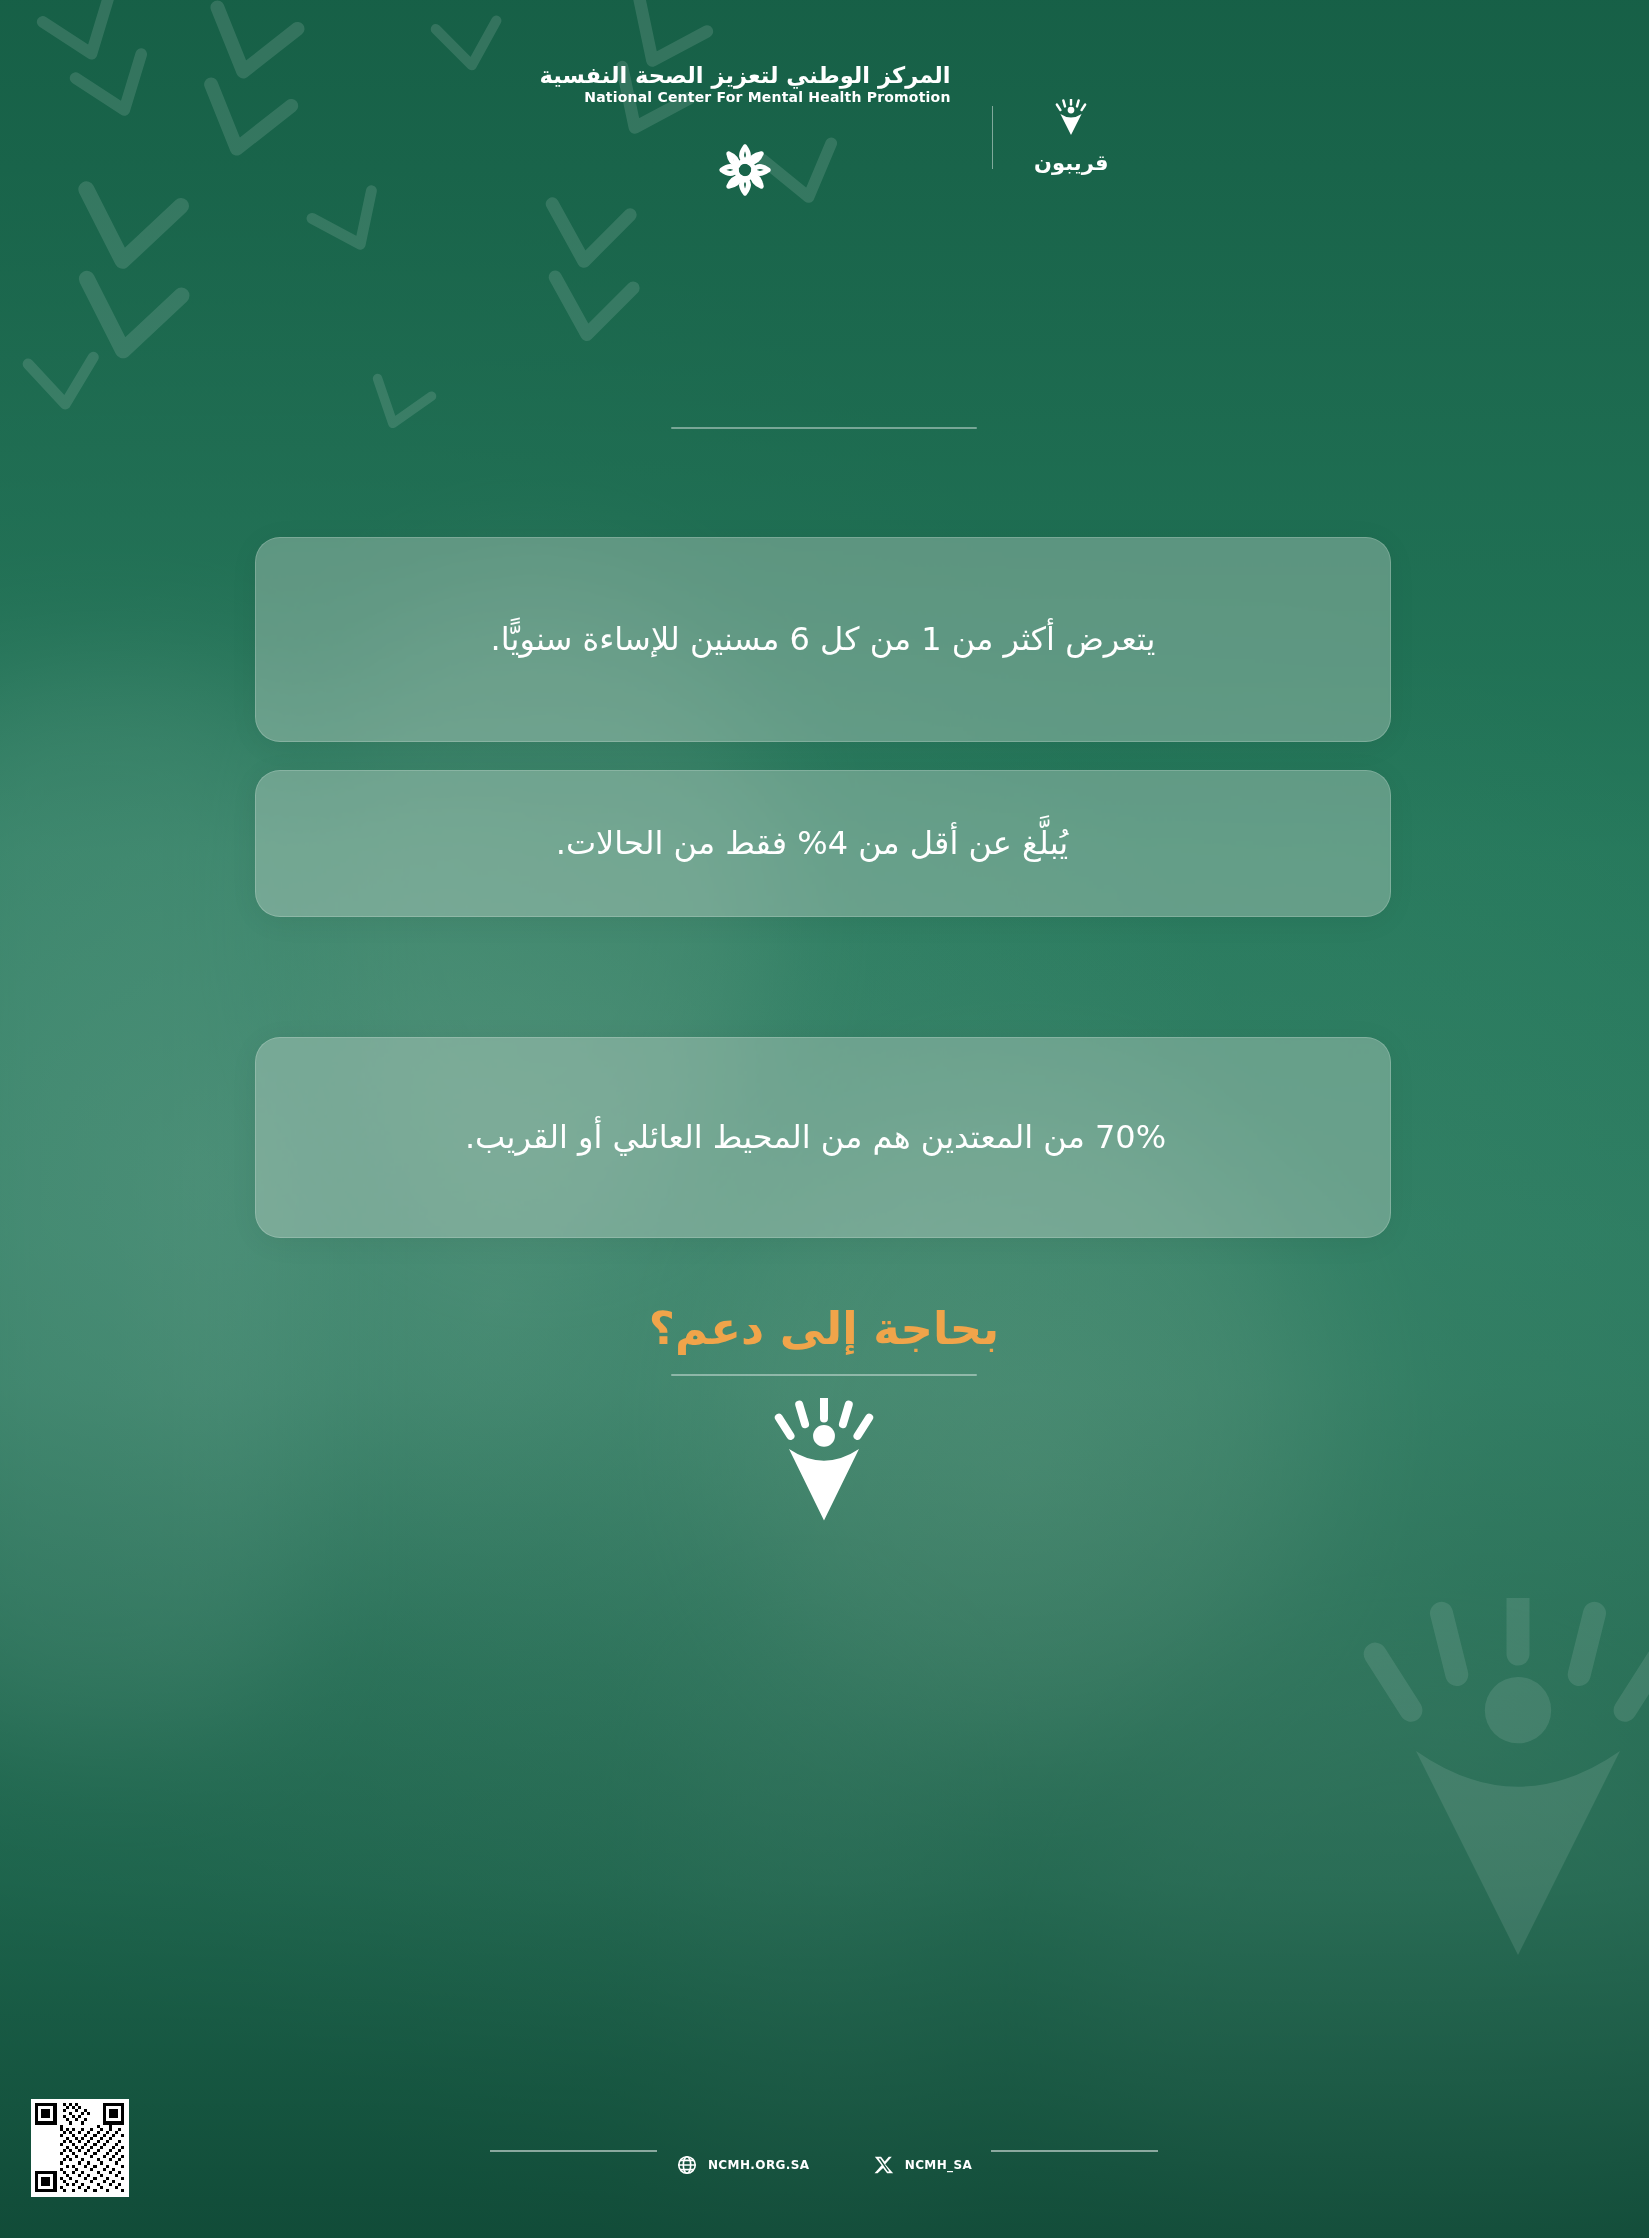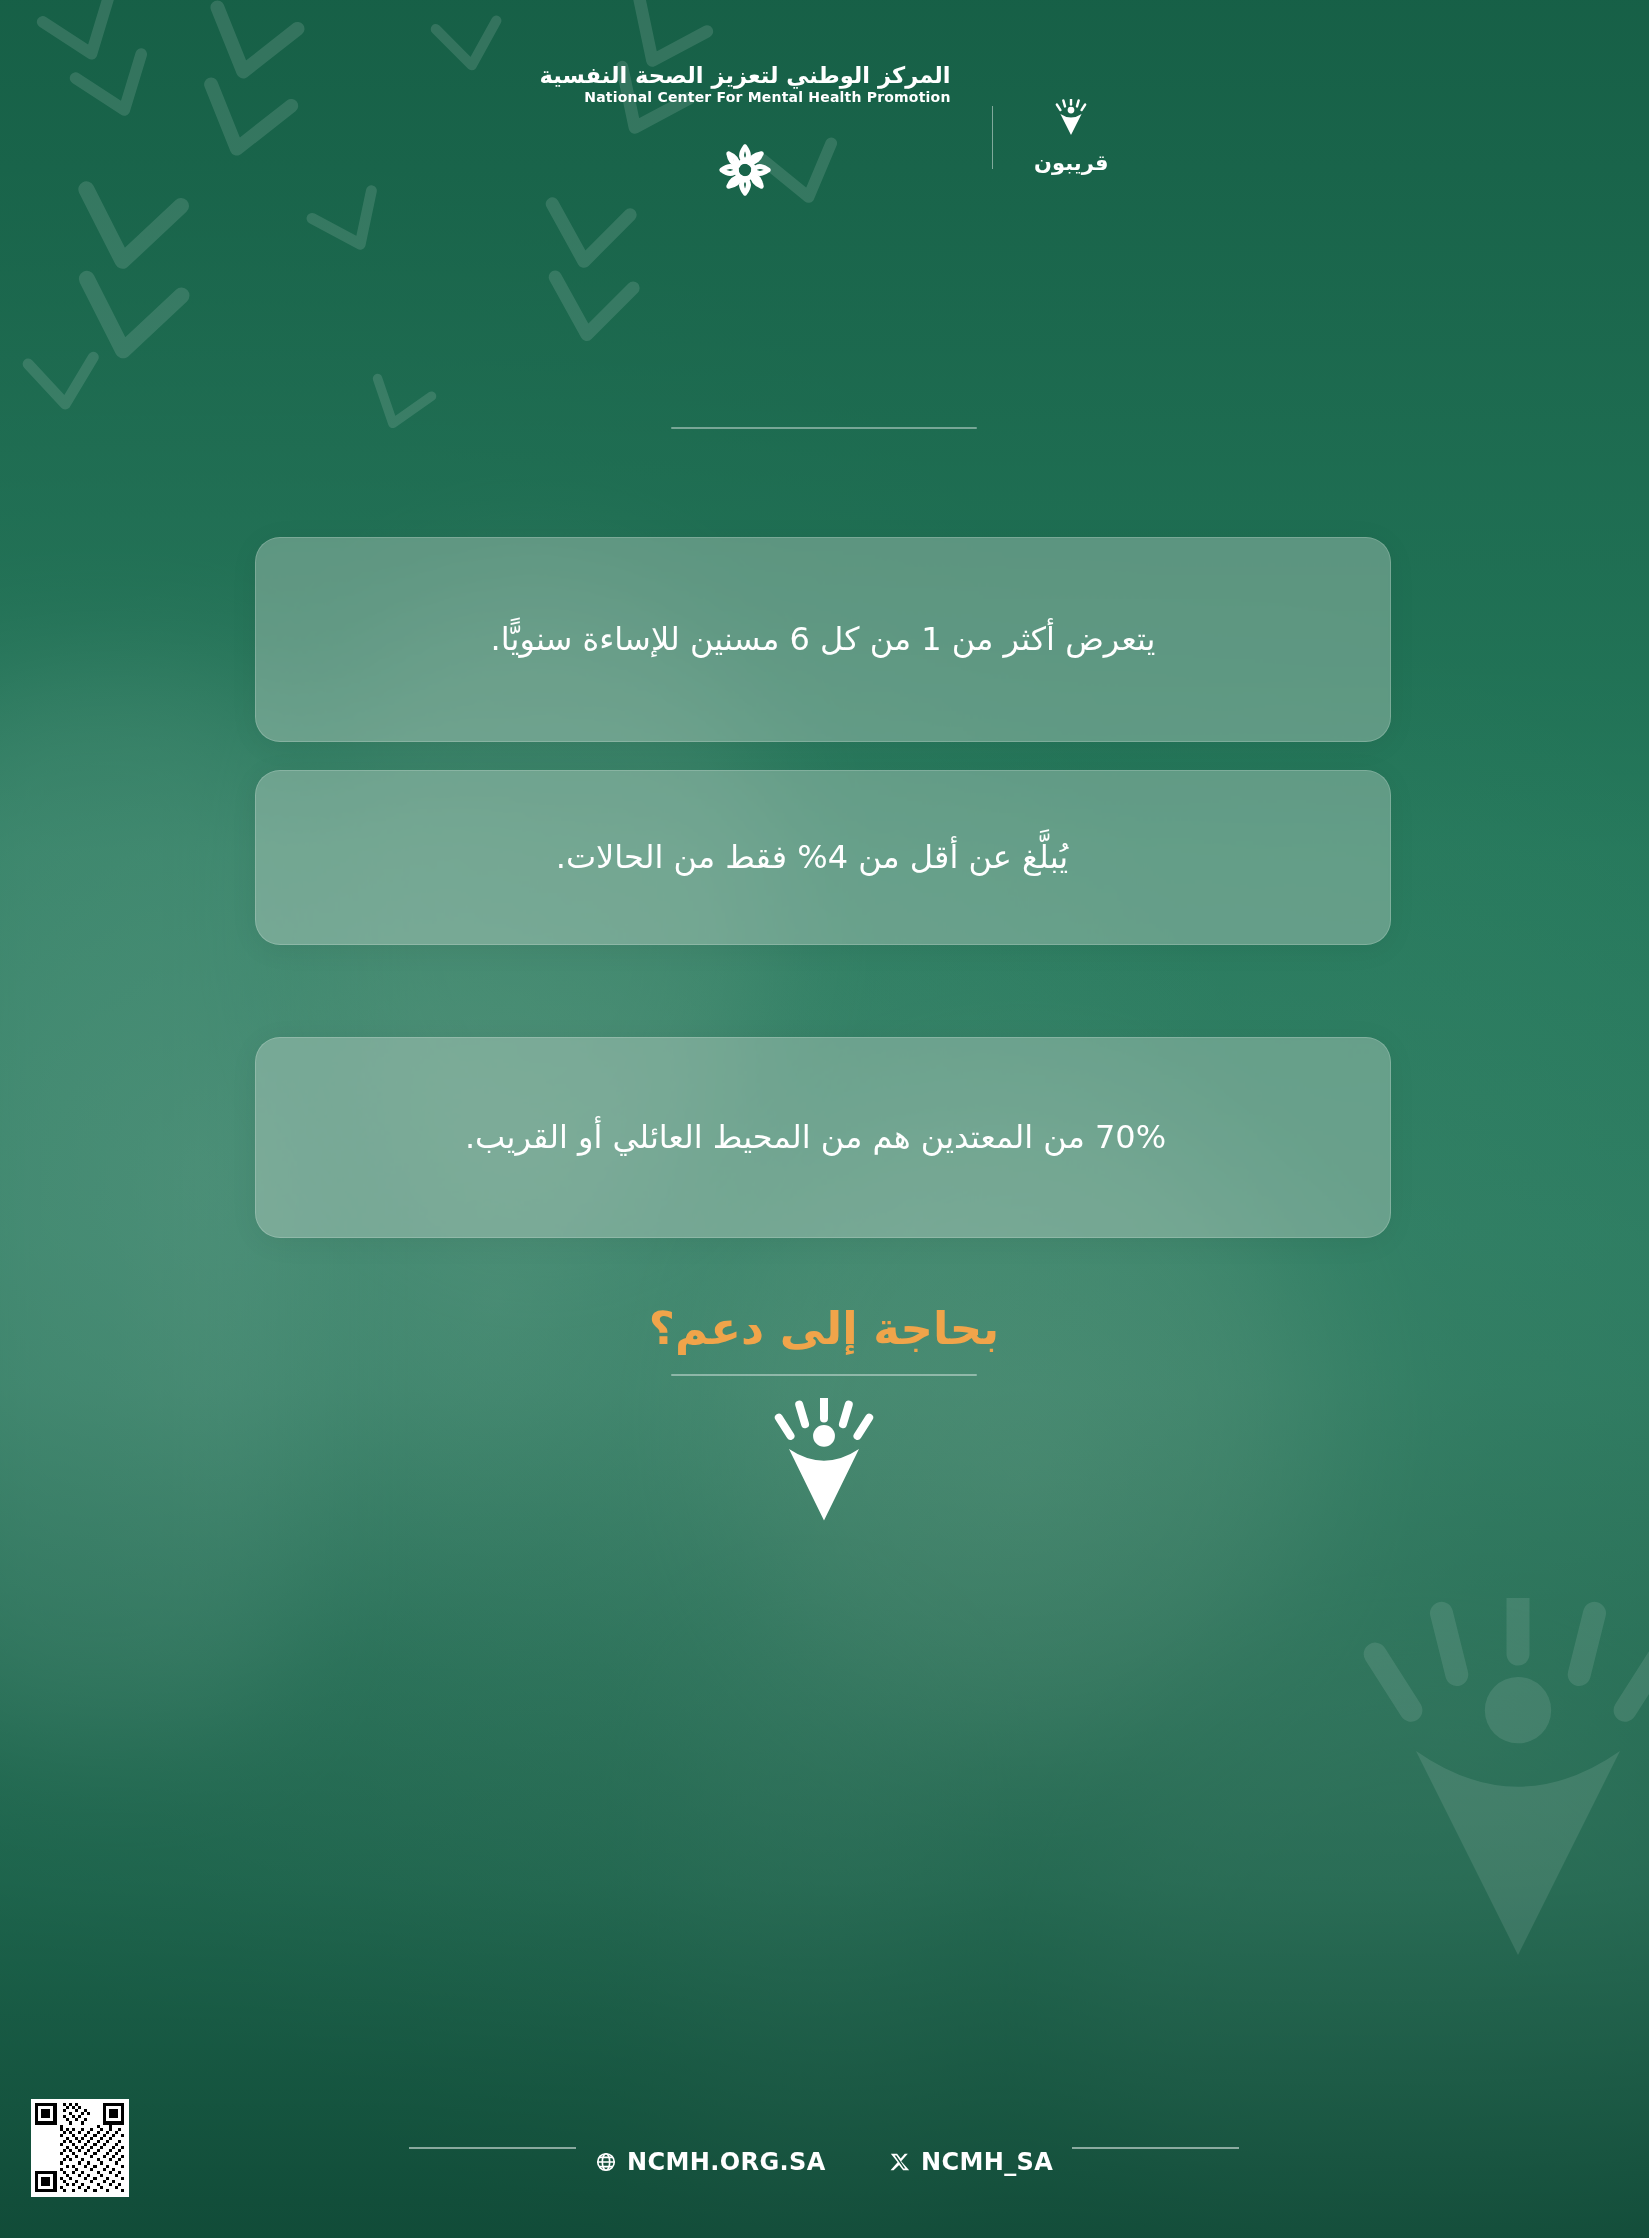--- a/index.html
+++ b/index.html
@@ -171,21 +171,21 @@
   }
   .card p {
     margin: 16px;
     color: #ffffff;
     font-size: 32px;
     line-height: 1.7;
     text-align: center;
     font-weight: 500;
   }
   .card-1 { top: 537px; height: 205px; }
-  .card-2 { top: 770px; height: 175px; padding-left: 29px; }
+  .card-2 { top: 770px; height: 147px; padding-left: 29px; }
   .card-3 { top: 1037px; height: 201px; padding-left: 36px; }
 
   .card-support {
     position: absolute;
     left: 256px;
     top: 1494px;
     width: 1136px;
     height: 313px;
     border-radius: 25px;
     background: rgba(236,240,233,0.26);
@@ -248,21 +248,21 @@
   .f-rule {
     width: 167px;
     height: 1.5px;
     background: rgba(255,255,255,.5);
   }
   .f-item {
     display: flex;
     align-items: center;
     gap: 10.2px;
     color: #fff;
-    font-size: 24px;
+    font-size: 12px;
     font-weight: 700;
     letter-spacing: 0.4px;
     white-space: nowrap;
     margin-top: 28px;
   }
   .f-item svg { width: 22px; height: 22px; display: block; }
   .f-gap { width: 25px; }
 </style>
 </head>
 <body>

